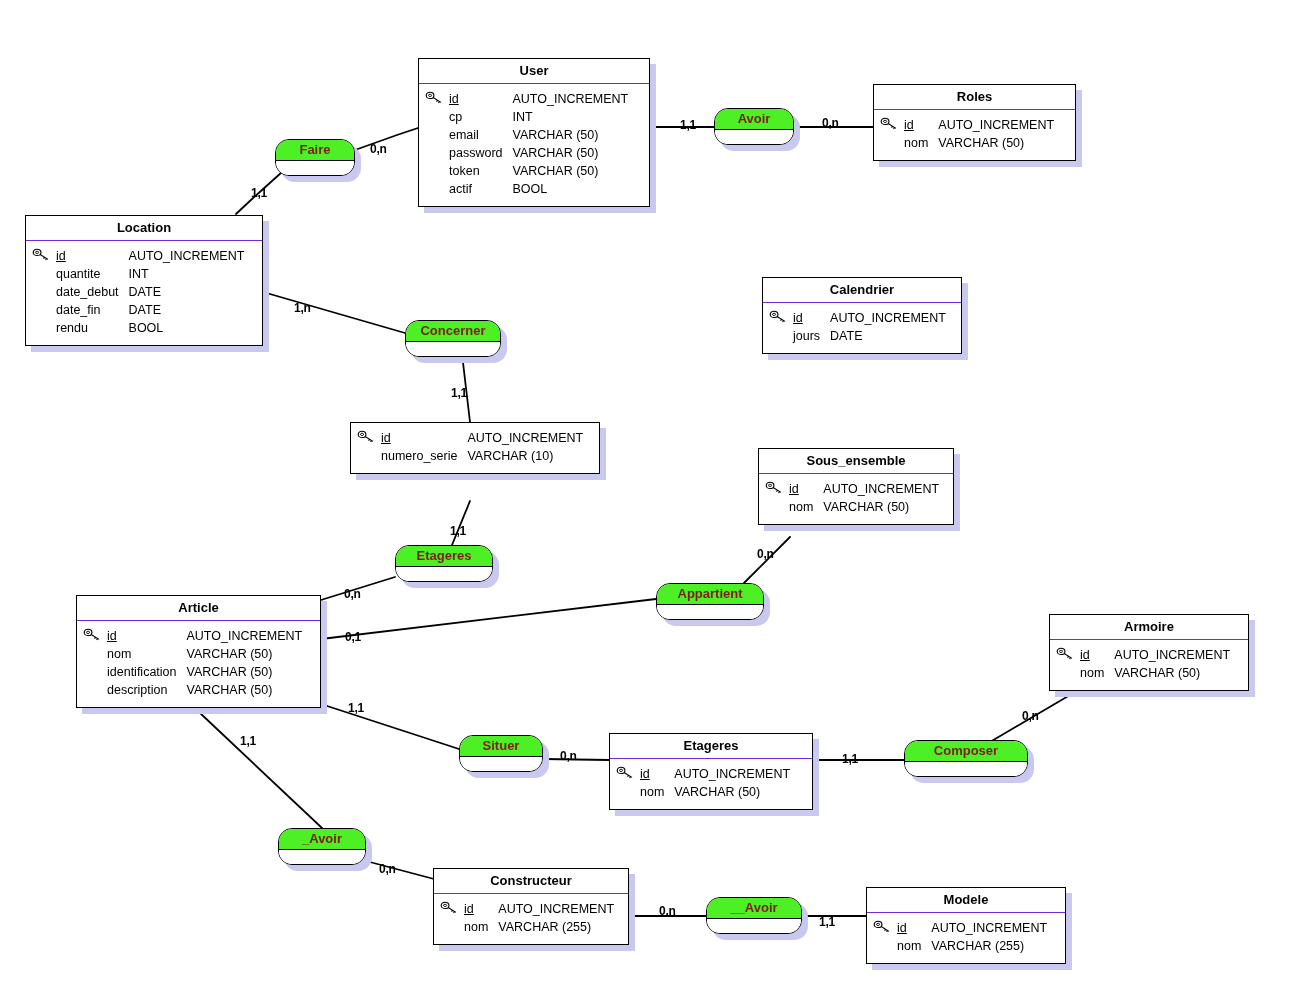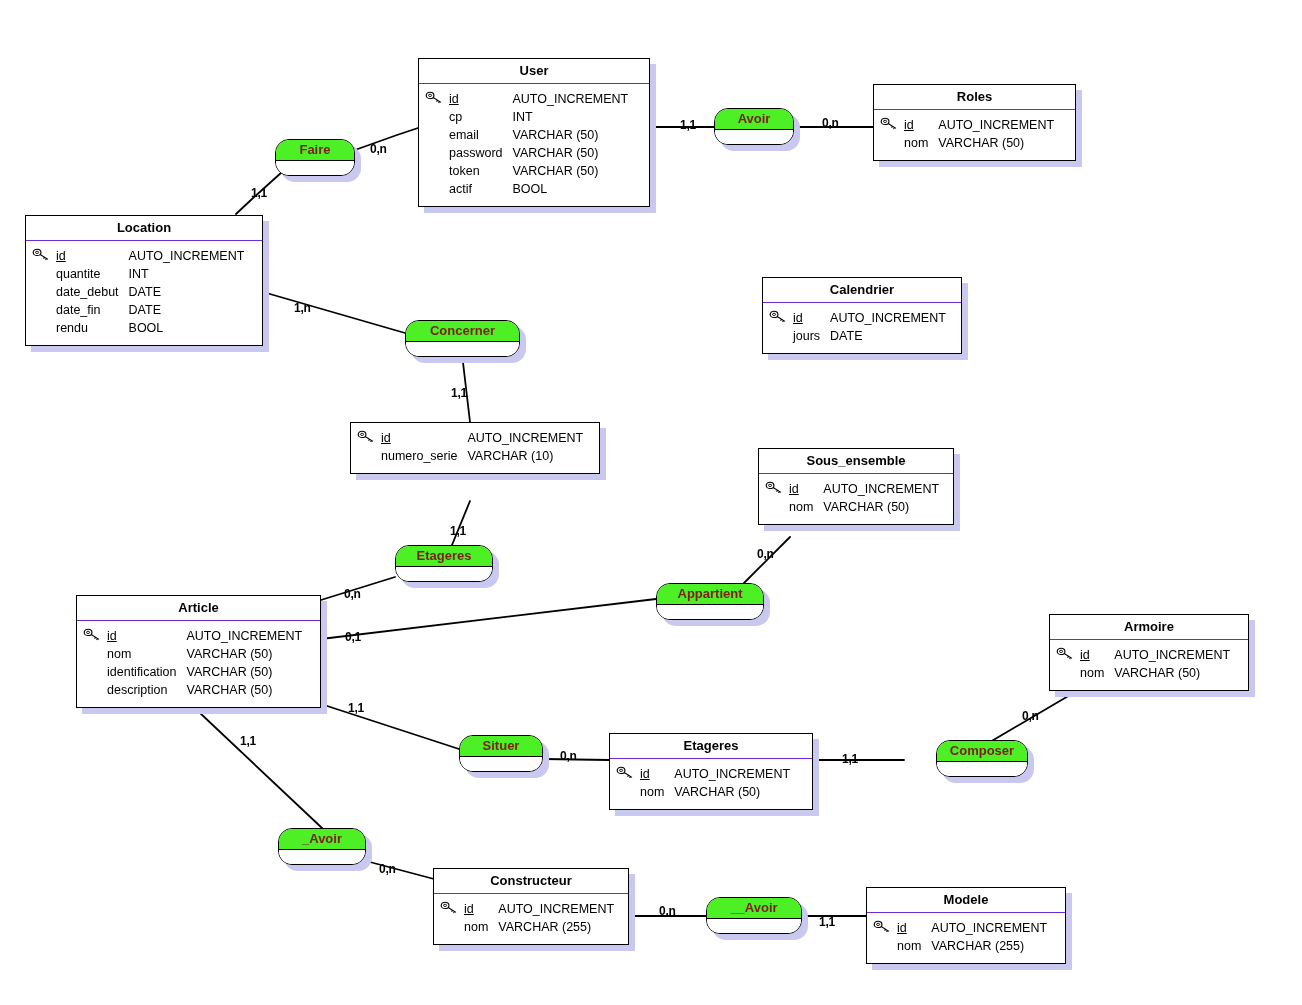--- a/index.html
+++ b/index.html
@@ -433,41 +433,41 @@
   <div class="relation" style="left:275px; top:139px; width:80px;">
     <div class="relation-title">Faire</div>
     <div class="relation-body"></div>
   </div>
 
   <div class="relation" style="left:714px; top:108px; width:80px;">
     <div class="relation-title">Avoir</div>
     <div class="relation-body"></div>
   </div>
 
-  <div class="relation" style="left:405px; top:320px; width:115px;">
+  <div class="relation" style="left:405px; top:320px; width:96px;">
     <div class="relation-title">Concerner</div>
     <div class="relation-body"></div>
   </div>
 
   <div class="relation" style="left:395px; top:545px; width:98px;">
     <div class="relation-title">Etageres</div>
     <div class="relation-body"></div>
   </div>
 
   <div class="relation" style="left:656px; top:583px; width:108px;">
     <div class="relation-title">Appartient</div>
     <div class="relation-body"></div>
   </div>
 
   <div class="relation" style="left:459px; top:735px; width:84px;">
     <div class="relation-title">Situer</div>
     <div class="relation-body"></div>
   </div>
 
-  <div class="relation" style="left:936px; top:740px; width:92px;">
+  <div class="relation" style="left:904px; top:740px; width:124px;">
     <div class="relation-title">Composer</div>
     <div class="relation-body"></div>
   </div>
 
   <div class="relation" style="left:278px; top:828px; width:88px;">
     <div class="relation-title">_Avoir</div>
     <div class="relation-body"></div>
   </div>
 
   <div class="relation" style="left:706px; top:897px; width:96px;">

